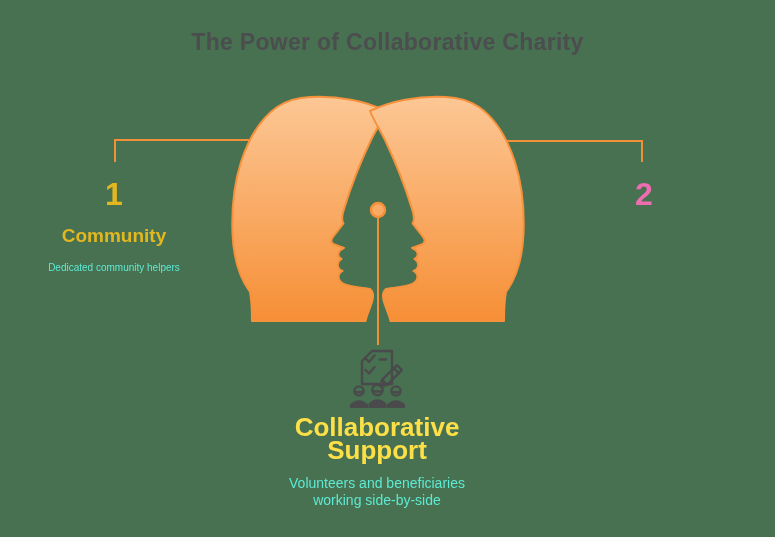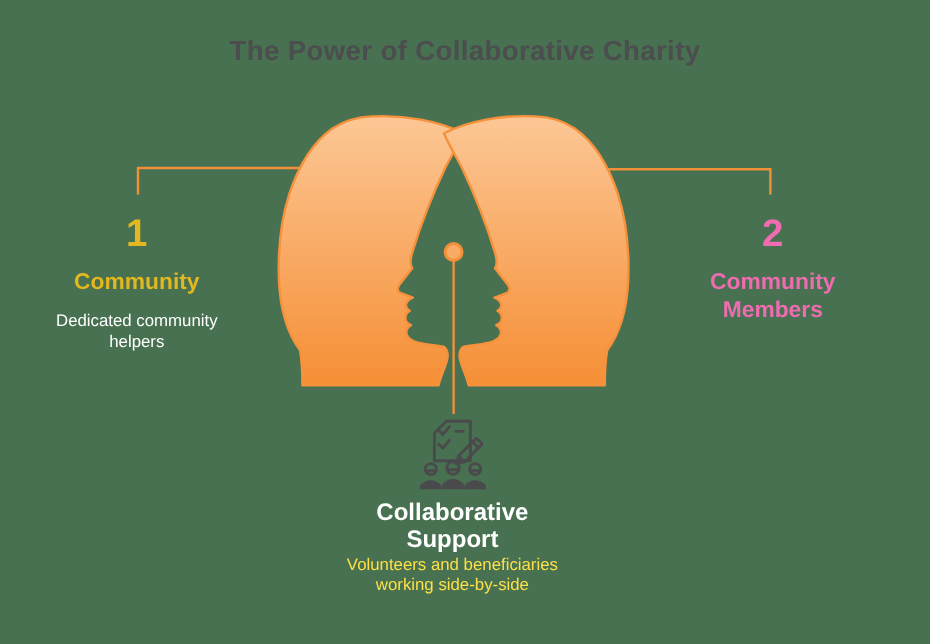--- a/index.html
+++ b/index.html
@@ -14,31 +14,31 @@
     position:absolute; top:30px; left:0; width:775px;
     text-align:center; font-size:23px; font-weight:bold;
     letter-spacing:0.3px; color:#4C4D4F; line-height:24px;
   }
 
   .diagram-svg { position:absolute; left:0; top:0; }
 
   .node { position:absolute; top:179px; text-align:center; }
   .node .num  { font-size:32px; font-weight:bold; line-height:30px; }
   .node .label{ font-size:19px; font-weight:bold; line-height:23px; margin-top:15px; }
-  .node .desc { font-size:14px; line-height:17px; color:#ffffff; margin-top:12px; }
+  .node .desc { font-size:10px; line-height:17px; color:#5eead4; margin-top:12px; }
 
   .node-left  { left:29px;  width:170px; }
   .node-left .num, .node-left .label   { color:#E2B71F; }
 
   .node-right { left:566px; width:156px; }
   .node-right .num, .node-right .label { color:#EE6CB0; }
 
   .node-center { position:absolute; left:286px; top:416px; width:182px; text-align:center; }
-  .node-center .label { font-size:20px; font-weight:bold; line-height:23px; color:#ffffff; }
-  .node-center .desc  { font-size:14px; line-height:17px; color:#fde047; }
+  .node-center .label { font-size:26px; font-weight:bold; line-height:23px; color:#fde047; }
+  .node-center .desc  { font-size:14px; line-height:17px; color:#5eead4; margin-top:13px; }
 
   .support-icon { position:absolute; left:346px; top:346px; }
 </style>
 </head>
 <body>
 
 <div class="canvas">
 
   <div class="title">The Power of Collaborative Charity</div>
 
@@ -83,21 +83,20 @@
   </svg>
 
   <div class="node node-left">
     <div class="num">1</div>
     <div class="label">Community</div>
     <div class="desc">Dedicated community helpers</div>
   </div>
 
   <div class="node node-right">
     <div class="num">2</div>
-    <div class="label">Community Members</div>
   </div>
 
   <svg class="support-icon" width="62" height="62" viewBox="0 0 62 62">
     <g fill="none" stroke="#4A4A4C" stroke-width="2.4" stroke-linejoin="round" stroke-linecap="round">
 
       <path d="M 26 5 L 46 5 L 46 38 L 16 38 L 16 15 Z"></path>
 
       <path d="M 19.5 12.5 L 23 16 L 28.5 9.5"></path>
       <path d="M 19.5 24 L 23 27.5 L 28.5 21"></path>
       <path d="M 34 13.5 L 40 13.5"></path>

